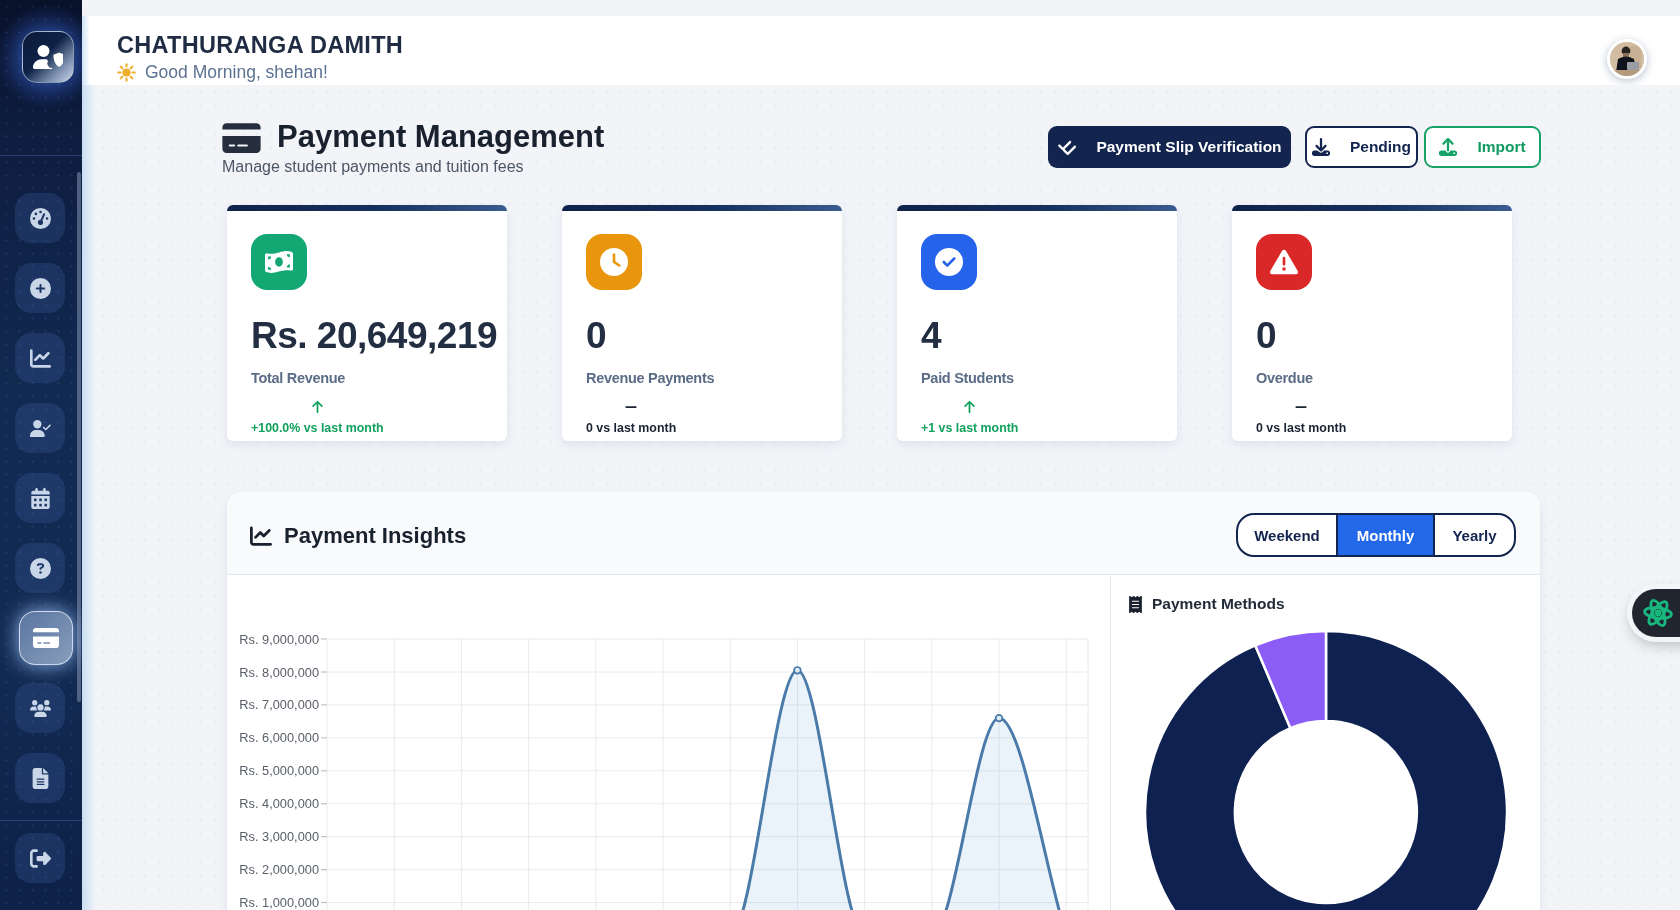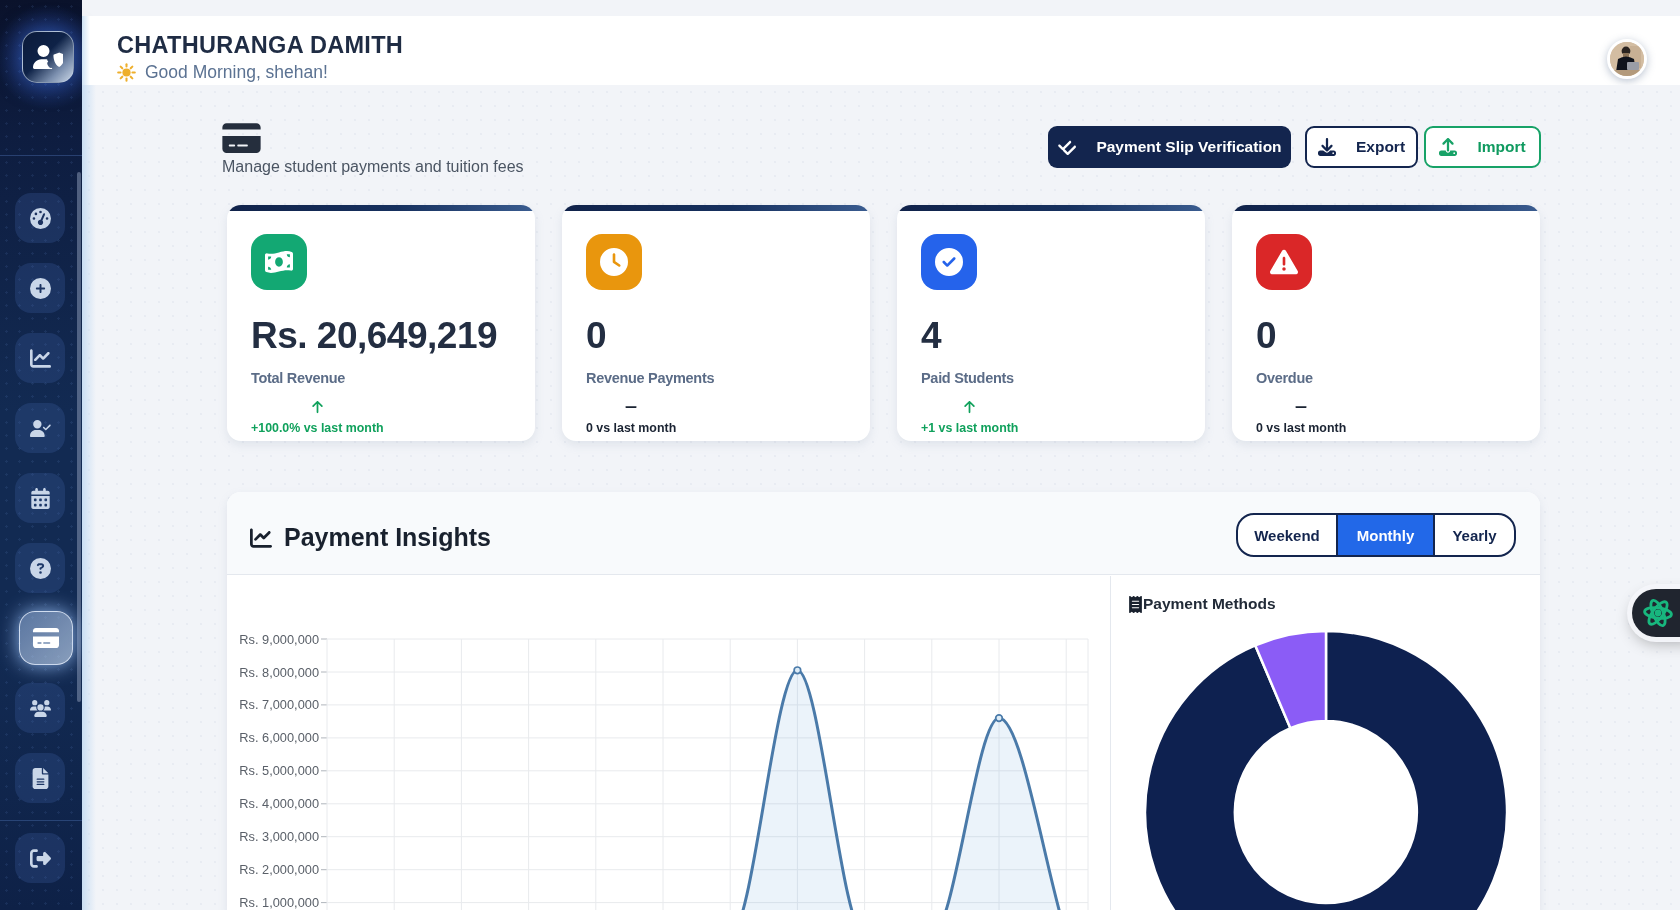--- a/index.html
+++ b/index.html
@@ -43,42 +43,42 @@
 #main::before{ content:""; position:absolute; left:0; top:0; width:14px; height:825px; background:linear-gradient(90deg,rgba(197,220,243,.9),rgba(243,245,249,0)); }
 #pg-title { position:absolute; left:195px; top:34px; font-size:31px; font-weight:bold; color:#19212e; }
 #pg-sub { position:absolute; left:140px; top:73px; font-size:16px; color:#4b5563; }
 #pg-icon { position:absolute; left:140px; top:36px; }
 
 .btn { position:absolute; top:41px; height:42px; border-radius:9px; display:flex; align-items:center; justify-content:center; gap:20px; font-size:15.5px; font-weight:bold; }
 #btn-verif { left:966px; width:243px; background:#13254e; color:#fff; }
 #btn-export { left:1223px; width:113px; background:#fff; color:#13254e; border:2px solid #13254e; }
 #btn-import { left:1342px; width:117px; background:#fff; color:#0f9a5f; border:2px solid #17a267; }
 
-.card { position:absolute; top:120px; width:308px; height:236px; background:#fff; border-radius:14px;
+.card { position:absolute; top:120px; width:280px; height:236px; background:#fff; border-radius:6px;
   box-shadow:0 4px 10px rgba(140,155,180,.18); overflow:hidden; }
 .card .strip { position:absolute; top:0; left:0; width:100%; height:6px;
   background:linear-gradient(90deg,#10224a 0%,#16305e 55%,#3a5c90 100%); }
 .card .ibox { position:absolute; left:24px; top:29px; width:56px; height:56px; border-radius:16px;
   display:flex; align-items:center; justify-content:center; }
 .card .ibox svg { width:28px; height:28px; fill:#fff; }
 .card .val { position:absolute; left:24px; top:110px; font-size:37px; font-weight:bold; color:#232e42; letter-spacing:-.5px; }
 .card .lbl { position:absolute; left:24px; top:165px; font-size:14.5px; font-weight:bold; color:#5b6c87; letter-spacing:-.3px; }
 .card .delta { position:absolute; left:24px; top:195px; font-size:12.4px; font-weight:bold; color:#10a15c; display:flex; align-items:center; gap:7px;flex-direction:column; }
 .card .delta.dark { color:#1a2332; }
 
 #insights { position:absolute; left:145px; top:407px; width:1313px; height:420px; background:#fff; border-radius:14px 14px 0 0;
   box-shadow:0 4px 10px rgba(140,155,180,.18); }
 #ins-head { position:absolute; left:0; top:0; width:1313px; height:83px; background:#f8fafc; border-bottom:1px solid #e4e8ee; border-radius:14px 14px 0 0; }
-#ins-title { position:absolute; left:23px; top:31px; font-size:25px; font-weight:bold; color:#19212e; display:flex; align-items:center; gap:12px; }
+#ins-title { position:absolute; left:23px; top:31px; font-size:22px; font-weight:bold; color:#19212e; display:flex; align-items:center; gap:12px; }
 #toggle { position:absolute; left:1009px; top:21px; height:44px; display:flex; border:2px solid #13254e; border-radius:18px; overflow:hidden; background:#fff; }
 .tg { height:40px; display:flex; align-items:center; justify-content:center; font-size:15px; font-weight:bold; color:#13254e; }
 .tg.on { background:#2268e8; color:#fff; }
 .tg + .tg { border-left:2px solid #13254e; }
 #divider-v { position:absolute; left:883px; top:84px; width:1px; height:336px; background:#e4e8ee; }
-#pm-title { position:absolute; left:901px; top:103px; font-size:15.5px; font-weight:bold; color:#222b38; display:flex; align-items:center; }
+#pm-title { position:absolute; left:901px; top:103px; font-size:15.5px; font-weight:bold; color:#222b38; display:flex; align-items:center; gap:9px; }
 
 #pill { position:fixed; left:1632px; top:589px; width:60px; height:48px; border-radius:24px 0 0 24px;
   background:#20252f; box-shadow:0 0 0 5px rgba(244,246,250,.95), 0 6px 16px rgba(0,0,0,.3);
   display:flex; align-items:center; padding-left:8px; }
 </style>
 </head>
 <body>
 <div id="sidebar">
   <div id="logo">
       <svg width="30" height="30" viewBox="0 0 640 512" fill="#ffffff">
@@ -167,32 +167,33 @@
         <rect x="13" y="11" width="6" height="4" fill="#8a7256"></rect>
         <path d="M6 30 L8 17 Q16 12 24 17 L26 30 Z" fill="#10131c"></path>
         <rect x="17" y="20" width="12" height="8" rx="1" fill="#9a9da6"></rect>
         <rect x="4" y="28" width="30" height="6" fill="#b39a7c"></rect>
       </svg></div>
 </div>
 <div id="main">
   <div id="pg-icon"><svg width="39" height="34" viewBox="0 0 576 512" fill="#252e3d">
         <path d="M64 32C28.7 32 0 60.7 0 96l0 32 576 0 0-32c0-35.3-28.7-64-64-64L64 32zM576 224L0 224 0 416c0 35.3 28.7 64 64 64l448 0c35.3 0 64-28.7 64-64l0-192zM112 352l64 0c8.8 0 16 7.2 16 16s-7.2 16-16 16l-64 0c-8.8 0-16-7.2-16-16s7.2-16 16-16zm112 16c0-8.8 7.2-16 16-16l128 0c8.8 0 16 7.2 16 16s-7.2 16-16 16l-128 0c-8.8 0-16-7.2-16-16z"></path>
       </svg></div>
+  <div id="pg-title">Payment Management</div>
   <div id="pg-sub">Manage student payments and tuition fees</div>
   <div class="btn" id="btn-verif">
       <svg width="19" height="19" viewBox="0 0 512 512" fill="#ffffff">
         <path d="M374.6 86.6c12.5 12.5 12.5 32.8 0 45.3l-192 192c-12.5 12.5-32.8 12.5-45.3 0l-96-96c-12.5-12.5-12.5-32.8 0-45.3s32.8-12.5 45.3 0L160 256.1 329.4 86.6c12.5-12.5 32.8-12.5 45.3 0zm128 128c12.5 12.5 12.5 32.8 0 45.3l-192 192c-12.5 12.5-32.8 12.5-45.3 0l-96-96c-12.5-12.5-12.5-32.8 0-45.3s32.8-12.5 45.3 0L288 384.1 457.4 214.6c12.5-12.5 32.8-12.5 45.3 0z"></path>
       </svg>
       <span>Payment Slip Verification</span>
     </div>
   <div class="btn" id="btn-export">
       <svg width="18" height="18" viewBox="0 0 512 512" fill="#13254e">
         <path d="M288 32c0-17.7-14.3-32-32-32s-32 14.3-32 32l0 242.7-73.4-73.4c-12.5-12.5-32.8-12.5-45.3 0s-12.5 32.8 0 45.3l128 128c12.5 12.5 32.8 12.5 45.3 0l128-128c12.5-12.5 12.5-32.8 0-45.3s-32.8-12.5-45.3 0L288 274.7 288 32zM64 352c-35.3 0-64 28.7-64 64l0 32c0 35.3 28.7 64 64 64l384 0c35.3 0 64-28.7 64-64l0-32c0-35.3-28.7-64-64-64l-101.5 0-45.3 45.3c-25 25-65.5 25-90.5 0L146.7 352 64 352zm368 56a24 24 0 1 1 0 48 24 24 0 1 1 0-48z"></path>
       </svg>
-      <span>Export</span>
+      <span>Pending</span>
     </div>
   <div class="btn" id="btn-import">
       <svg width="18" height="18" viewBox="0 0 512 512" fill="#17a267">
         <path d="M288 109.3L288 352c0 17.7-14.3 32-32 32s-32-14.3-32-32l0-242.7-73.4 73.4c-12.5 12.5-32.8 12.5-45.3 0s-12.5-32.8 0-45.3l128-128c12.5-12.5 32.8-12.5 45.3 0l128 128c12.5 12.5 12.5 32.8 0 45.3s-32.8 12.5-45.3 0L288 109.3zM64 352l128 0c0 35.3 28.7 64 64 64s64-28.7 64-64l128 0c35.3 0 64 28.7 64 64l0 32c0 35.3-28.7 64-64 64L64 512c-35.3 0-64-28.7-64-64l0-32c0-35.3 28.7-64 64-64zM432 456a24 24 0 1 0 0-48 24 24 0 1 0 0 48z"></path>
       </svg>
       <span>Import</span>
     </div>
   <div class="card" style="left:145px">
   <div class="strip"></div>
   <div class="ibox" style="background:#13a873">

